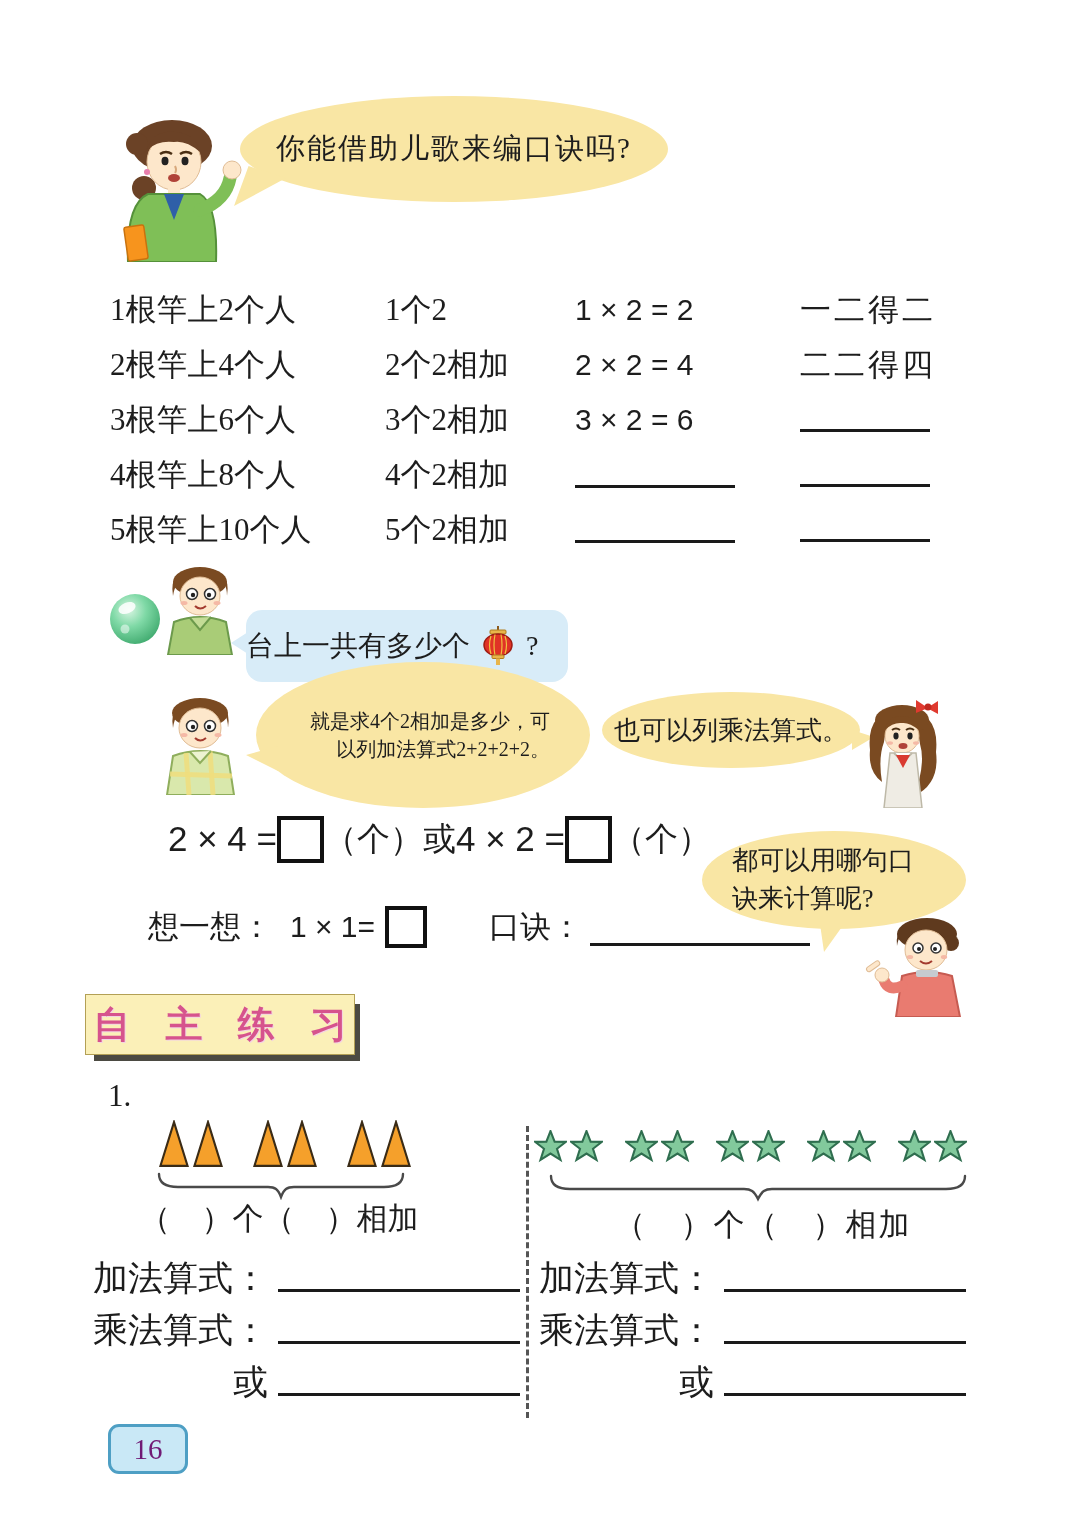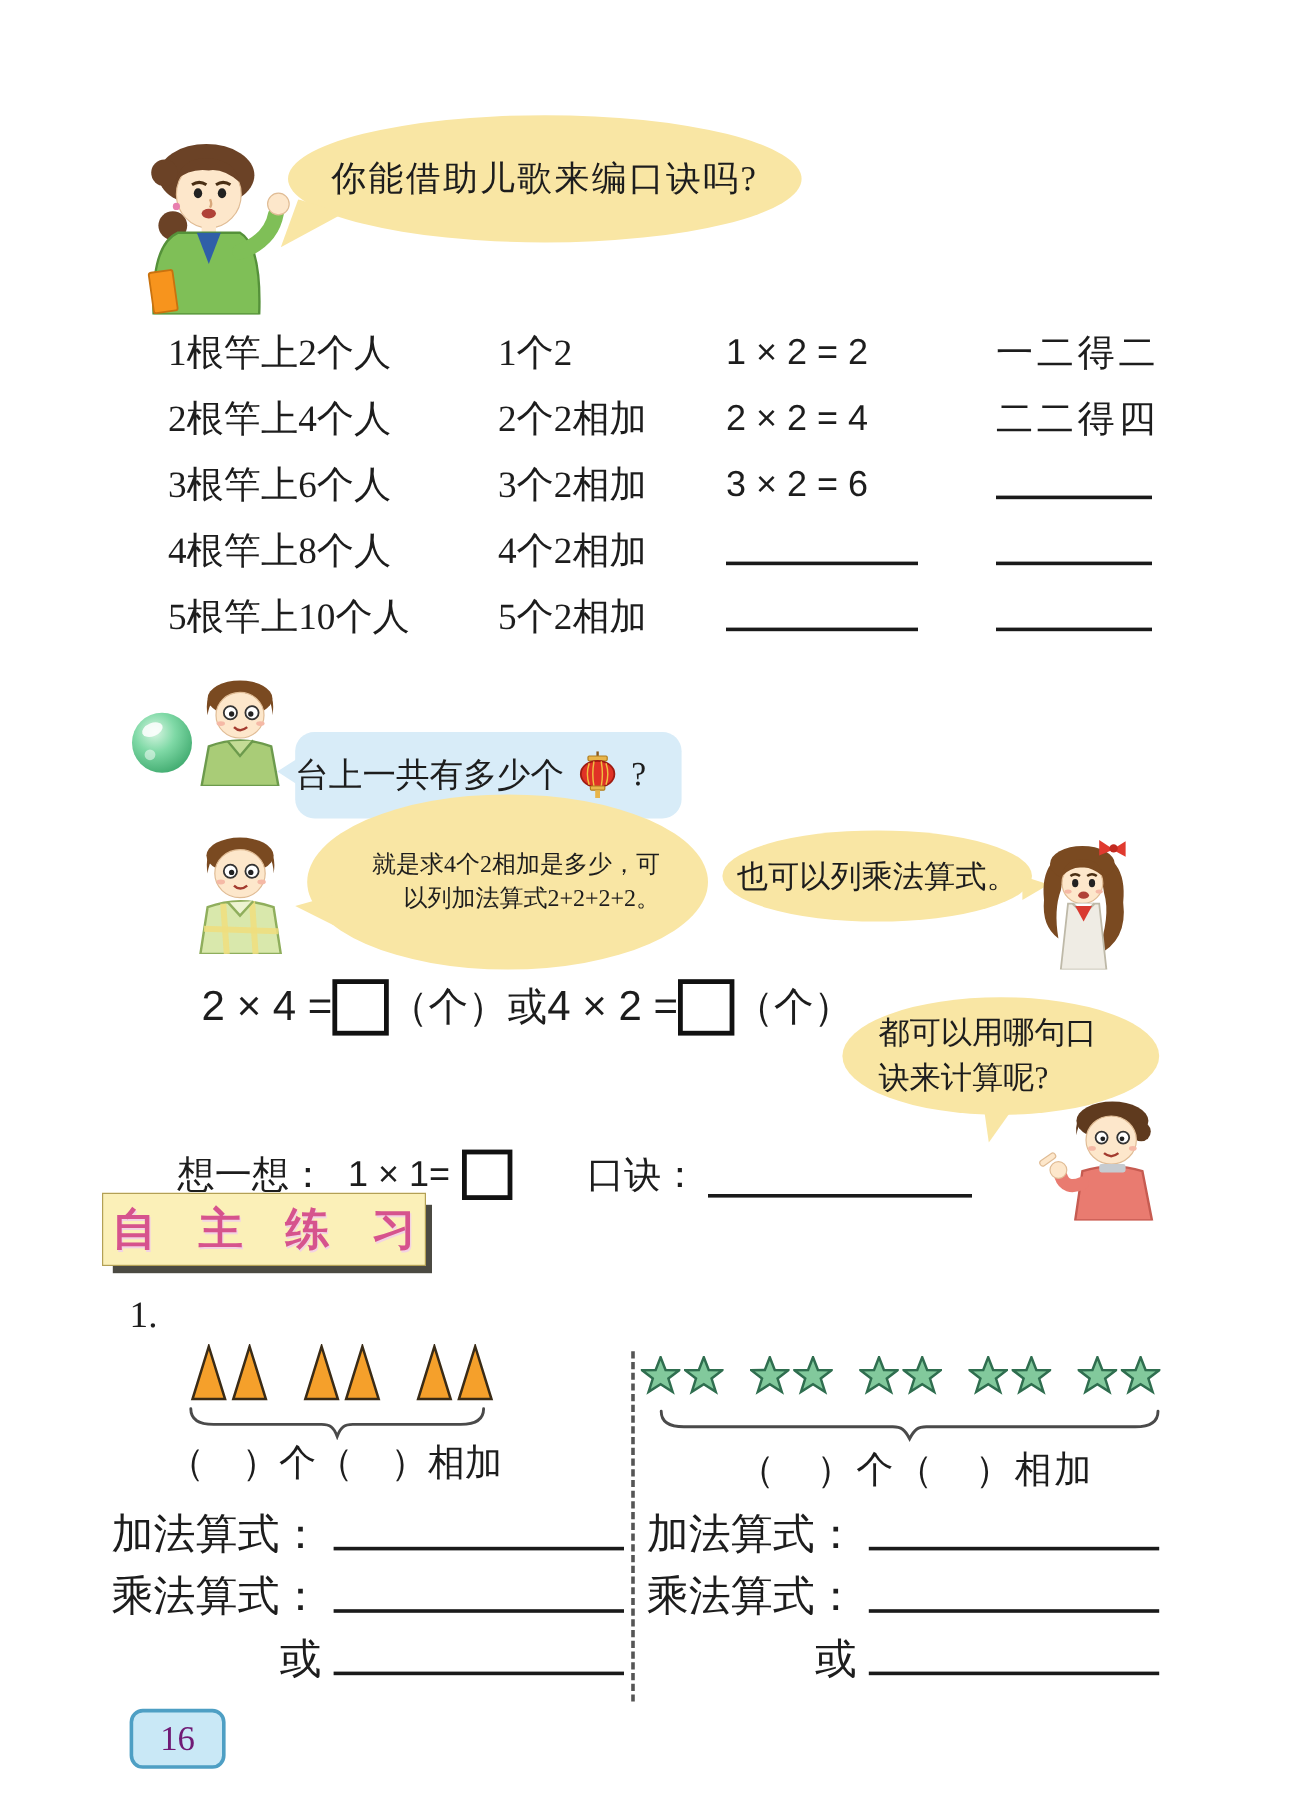--- a/index.html
+++ b/index.html
@@ -30,38 +30,38 @@
   .mul-bubble{left:602px;top:692px;width:258px;height:76px;font-size:26px;}
   .mul-tail{right:-14px;top:38px;border-top:7px solid transparent;border-bottom:13px solid transparent;
             border-left:22px solid #F9E6A4;}
 
   .koujue-bubble{left:702px;top:831px;width:264px;height:98px;font-size:26px;line-height:1.45;
                  text-align:left;padding:0 30px;box-sizing:border-box;}
   .koujue-tail{left:118px;bottom:-23px;border-left:4px solid transparent;border-right:20px solid transparent;
                border-top:28px solid #F9E6A4;}
 
   
-  .rhyme-table{position:absolute;left:110px;top:266px;width:880px;font-size:31px;margin-left:30px;}
+  .rhyme-table{position:absolute;left:110px;top:282px;width:880px;font-size:31px;}
   .t-row{display:flex;height:55px;align-items:center;}
   .t-c1{width:275px;}
   .t-c2{width:190px;}
   .t-c3{width:225px;font-family:"Liberation Sans","DejaVu Sans",sans-serif;font-size:30px;}
   .t-c4{width:170px;letter-spacing:3px;}
   .blank{display:inline-block;border-bottom:3px solid #1a1a1a;height:30px;}
   .w160{width:160px;}
   .w130{width:130px;}
 
   
   .equation-row{position:absolute;left:168px;top:810px;height:58px;display:flex;align-items:center;
                 font-family:"Liberation Sans","DejaVu Sans",sans-serif;font-size:35px;}
   .equation-row .cjk{font-family:"Liberation Serif","DejaVu Serif",serif;font-size:33px;}
   .ans-box{display:inline-block;width:47px;height:47px;border:4px solid #111;background:#fff;box-sizing:border-box;}
 
   
-  .think-row{position:absolute;left:148px;top:948px;height:62px;display:flex;align-items:center;font-size:31px;}
+  .think-row{position:absolute;left:148px;top:896px;height:62px;display:flex;align-items:center;font-size:31px;}
   .think-row .expr{font-family:"Liberation Sans","DejaVu Sans",sans-serif;font-size:30px;margin-left:18px;}
   .think-row .box{width:42px;height:42px;border:4px solid #111;box-sizing:border-box;margin-left:10px;}
   .think-row .koujue-label{margin-left:62px;}
   .think-row .line{display:inline-block;width:220px;border-bottom:3px solid #1a1a1a;height:34px;margin-left:8px;}
 
   
   .practice-header{position:absolute;left:85px;top:994px;width:268px;height:59px;background:#FBF0B8;
                    border:1px solid #B3A055;box-shadow:7px 8px 0 -2px #4B4A42;
                    display:flex;align-items:center;justify-content:center;}
   .practice-header span{font-size:37px;font-weight:bold;color:#D6538D;letter-spacing:13px;margin-right:-13px;

